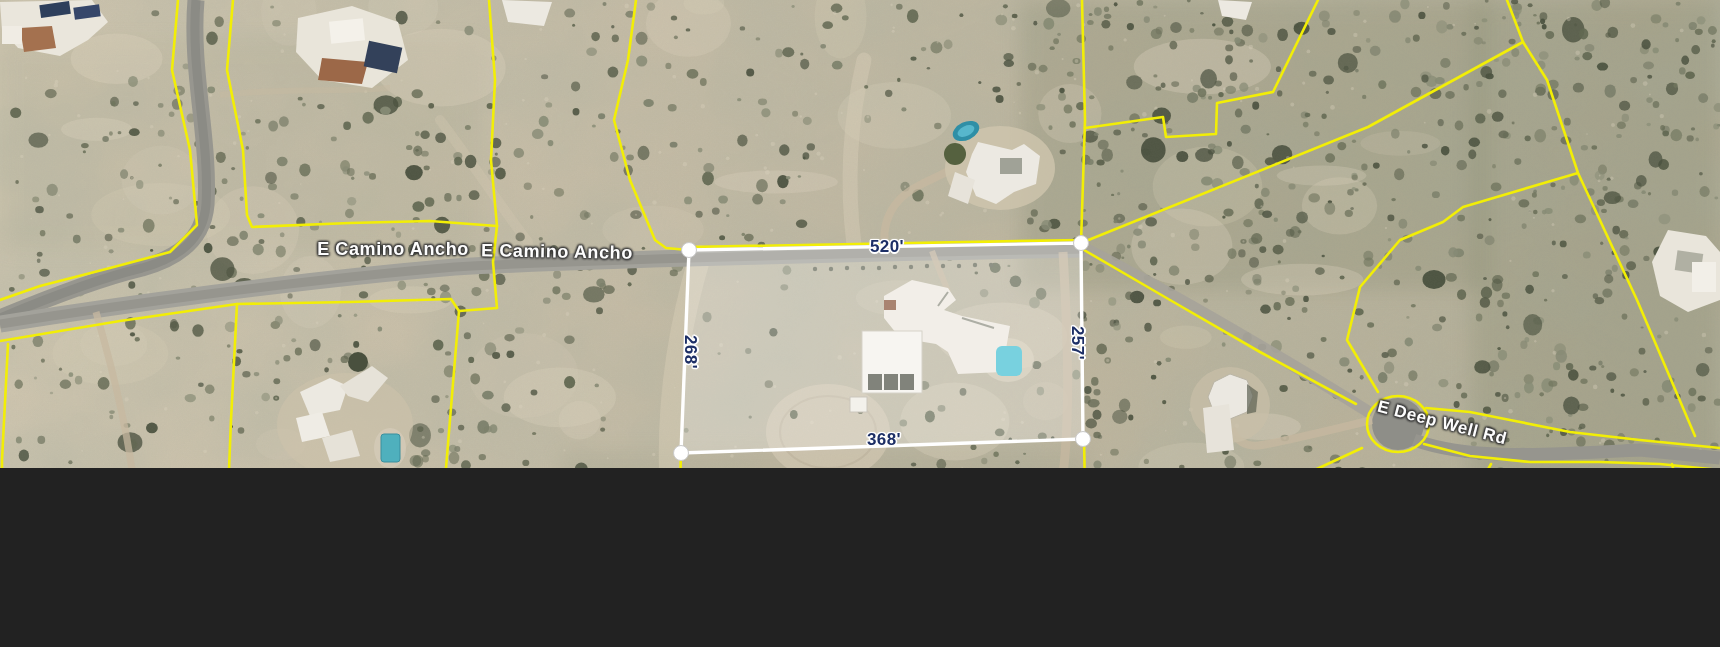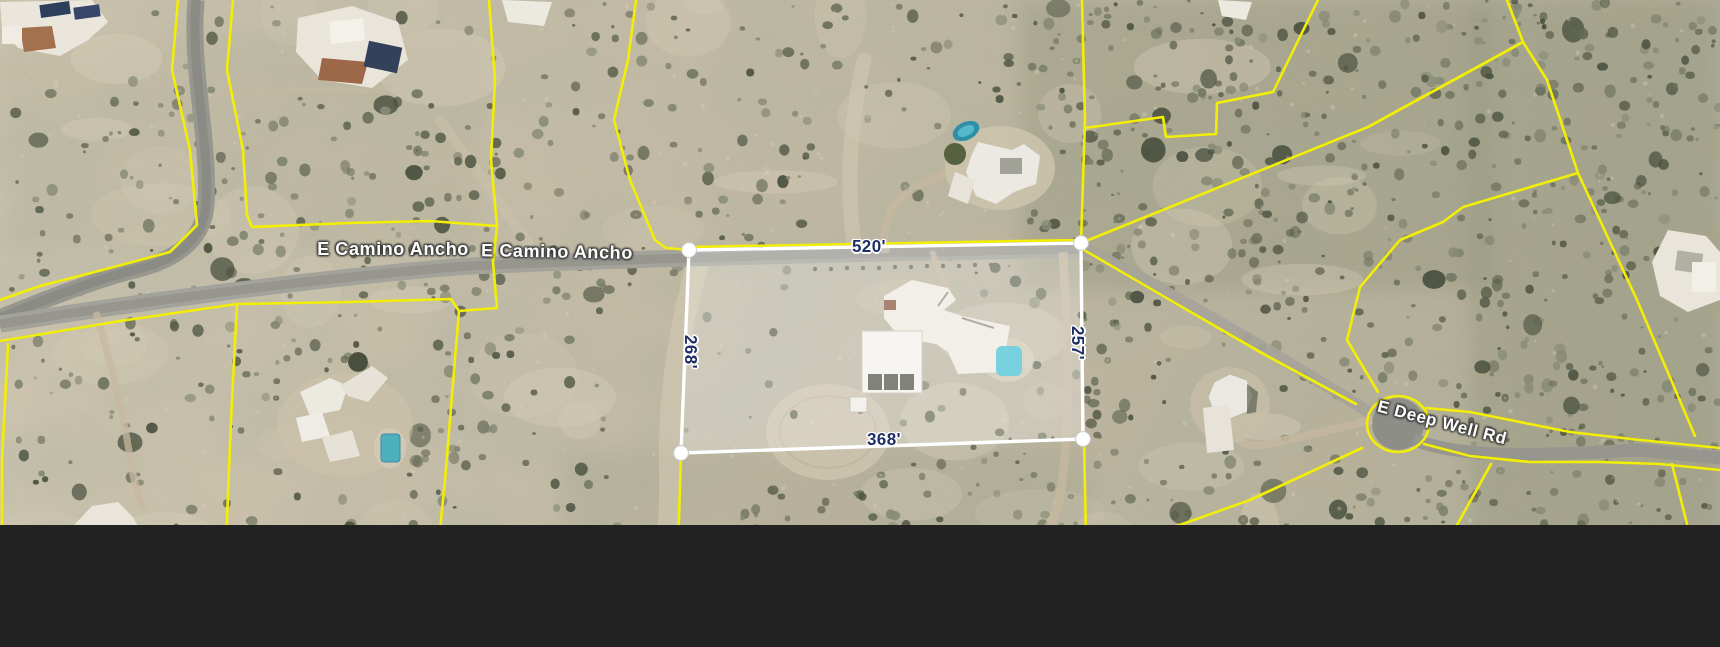--- a/index.html
+++ b/index.html
@@ -1,16 +1,16 @@
 <!DOCTYPE html>
 <html style="--parcel-line: #f2ee06; --selection-outline: #ffffff; --dimension-text: #1d2f66; --road-label-text: #fdfdfd; --road-surface: #a09f97; --terrain-base: #c2b9a3;"><head>
 <meta charset="utf-8">
 <style>
   html,body{margin:0;padding:0;background:#222;}
-  .stage{position:relative;width:1720px;height:525px;overflow:hidden;
+  .stage{position:relative;width:1720px;height:468px;overflow:hidden;
          font-family:"Liberation Sans",sans-serif;background:#c2b9a3;}
   .stage svg{position:absolute;left:0;top:0;display:block;}
   .lbl{position:absolute;white-space:nowrap;transform:translate(-50%,-50%);user-select:none;}
   .road-lbl{
     font-size:18px;font-weight:600;letter-spacing:.6px;color:var(--road-label-text,#fdfdfd);
     text-shadow:1px 1px 2px #3a3a3a,-1px -1px 2px #3a3a3a,1px -1px 2px #3a3a3a,
                 -1px 1px 2px #3a3a3a,0 0 3px #2f2f2f;
   }
   .dim-lbl{
     font-size:17px;font-weight:700;letter-spacing:.4px;color:var(--dimension-text,#1d2f66);
@@ -2010,17 +2010,17 @@
     <circle cx="1081" cy="243" r="7.5" fill="#ffffff" stroke="#c9c9c9" stroke-width="1"></circle>
     <circle cx="1083" cy="439" r="7.5" fill="#ffffff" stroke="#c9c9c9" stroke-width="1"></circle>
     <circle cx="681" cy="453" r="7.5" fill="#ffffff" stroke="#c9c9c9" stroke-width="1"></circle>
   </g>
 </svg>
 
 <div class="lbl road-lbl" style="left:393px;top:249px">E Camino Ancho</div>
 <div class="lbl road-lbl" style="left:557px;top:252px;transform:translate(-50%,-50%) rotate(1deg)">E Camino Ancho</div>
 <div class="lbl road-lbl" style="left:1442px;top:423px;transform:translate(-50%,-50%) rotate(14.5deg);font-size:17px">E Deep Well Rd</div>
 
-<div class="lbl dim-lbl" style="left:869px;top:247px">520'</div>
+<div class="lbl dim-lbl" style="left:887px;top:247px">520'</div>
 <div class="lbl dim-lbl" style="left:1077px;top:343px;transform:translate(-50%,-50%) rotate(90deg)">257'</div>
 <div class="lbl dim-lbl" style="left:884px;top:440px">368'</div>
 <div class="lbl dim-lbl" style="left:690px;top:352px;transform:translate(-50%,-50%) rotate(90deg)">268'</div>
 </div>
 
 </body></html>

